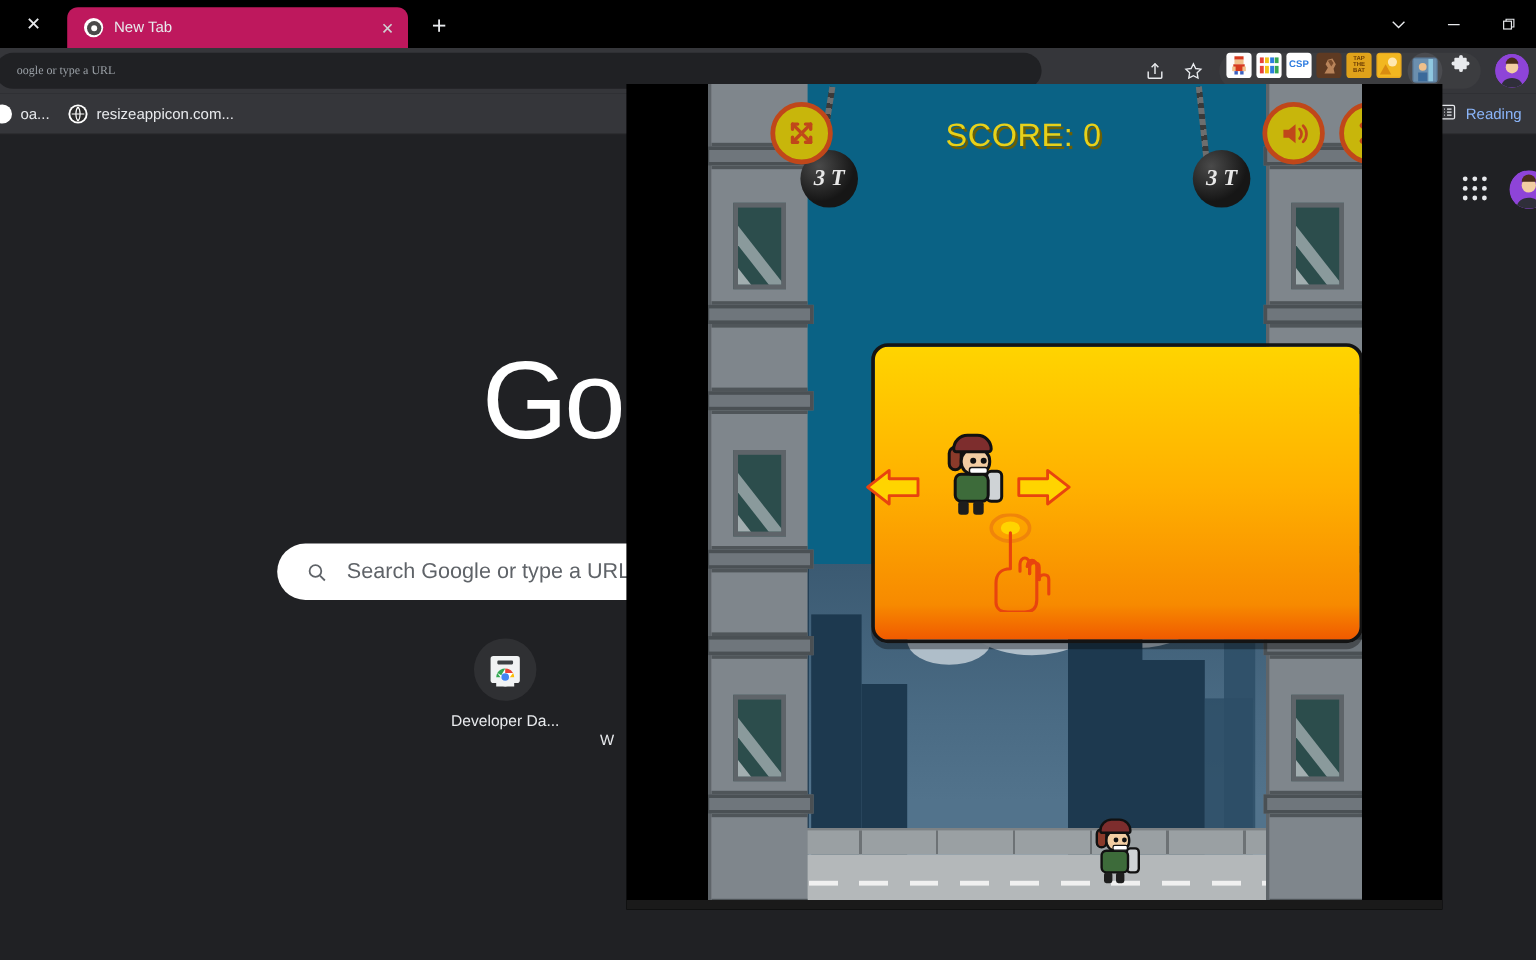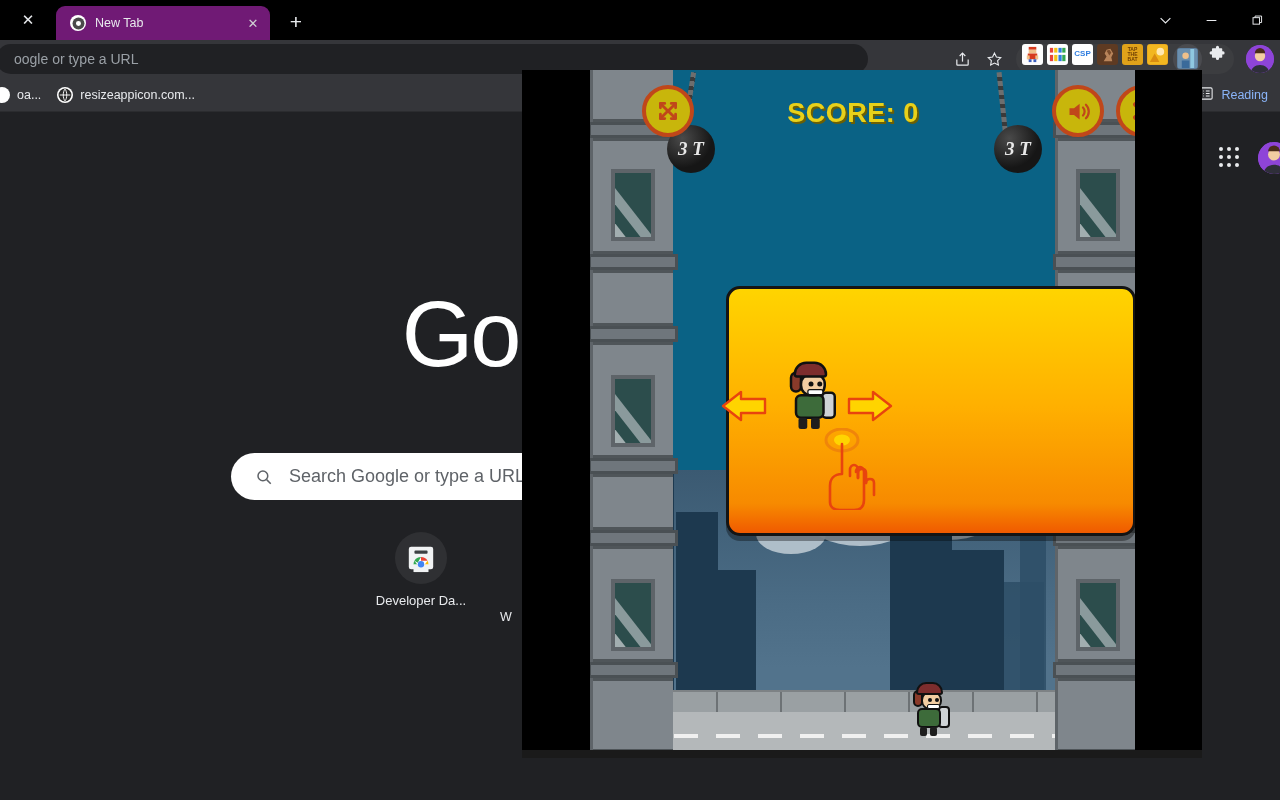--- a/index.html
+++ b/index.html
@@ -17,22 +17,22 @@
   
   .tabstrip {
     position:absolute; left:0; top:0; width:1280px; height:40px;
     background:#000; display:flex; align-items:flex-end;
   }
   .tab-left-x {
     width:56px; height:40px; display:flex; align-items:center; justify-content:center;
     color:#e8eaed; font-size:15px; cursor:pointer;
   }
   .tab {
-    position:relative; width:214px; height:34px; margin-bottom:0;
-    background:#701a75; border-radius:9px 9px 0 0;
+    position:relative; width:284px; height:34px; margin-bottom:0;
+    background:#be185d; border-radius:9px 9px 0 0;
     display:flex; align-items:center; padding:0 8px 0 14px; gap:9px;
     cursor:pointer;
   }
   .tab-fav {
     width:16px; height:16px; border-radius:50%;
     background:#fff; position:relative; flex:none;
     display:flex; align-items:center; justify-content:center;
   }
   .tab-fav svg { display:block; }
   .tab-title {
@@ -59,21 +59,21 @@
   
   .toolbar {
     position:absolute; left:0; top:40px; width:1280px; height:38px;
     background:#35363a; display:flex; align-items:center;
   }
   .omnibox {
     position:absolute; left:-4px; top:4px; width:872px; height:30px;
     background:#202124; border-radius:16px;
     display:flex; align-items:center; padding-left:18px;
   }
-  .omnibox-text { color:#9aa0a6; font-size:14px; white-space:nowrap; }
+  .omnibox-text { color:#9aa0a6; font-size:10px; white-space:nowrap;font-family:Liberation Serif, serif; }
   .tb-icons { position:absolute; right:46px; top:0; height:38px; display:flex; align-items:center; gap:0; }
   .tb-ic {
     width:32px; height:30px; display:flex; align-items:center; justify-content:center;
     color:#e8eaed; cursor:pointer;
   }
   .ext-pill {
     height:30px; border-radius:15px; background:#3c3d40;
     display:flex; padding:0 6px; gap:4px; margin-left:6px;
   }
   .ext {
@@ -205,21 +205,21 @@
     background:#c9cfd2; transform:rotate(-38deg); opacity:.75;
   }
   .twin::after{
     content:""; position:absolute; left:12px; top:-10px; width:10px; height:110px;
     background:#c9cfd2; transform:rotate(-38deg); opacity:.6;
   }
 
   
   .score {
     position:absolute; left:0; top:28px; width:526px; text-align:center;
-    font-size:27px; font-weight:700; color:#e8d11a;
+    font-size:27px; font-weight:400; color:#e8d11a;
     text-shadow:2px 2px 0 #6b5f05; letter-spacing:.5px;
   }
   .gbtn {
     position:absolute; width:52px;height:52px;border-radius:50%;
     background:#c8b60b; border:4px solid #c0471a;
     display:flex;align-items:center;justify-content:center; cursor:pointer;
   }
   .menu-icon {
     position:absolute; left:525px; top:76px; width:30px;height:28px;
     display:flex;flex-direction:column;justify-content:space-between; cursor:pointer;

